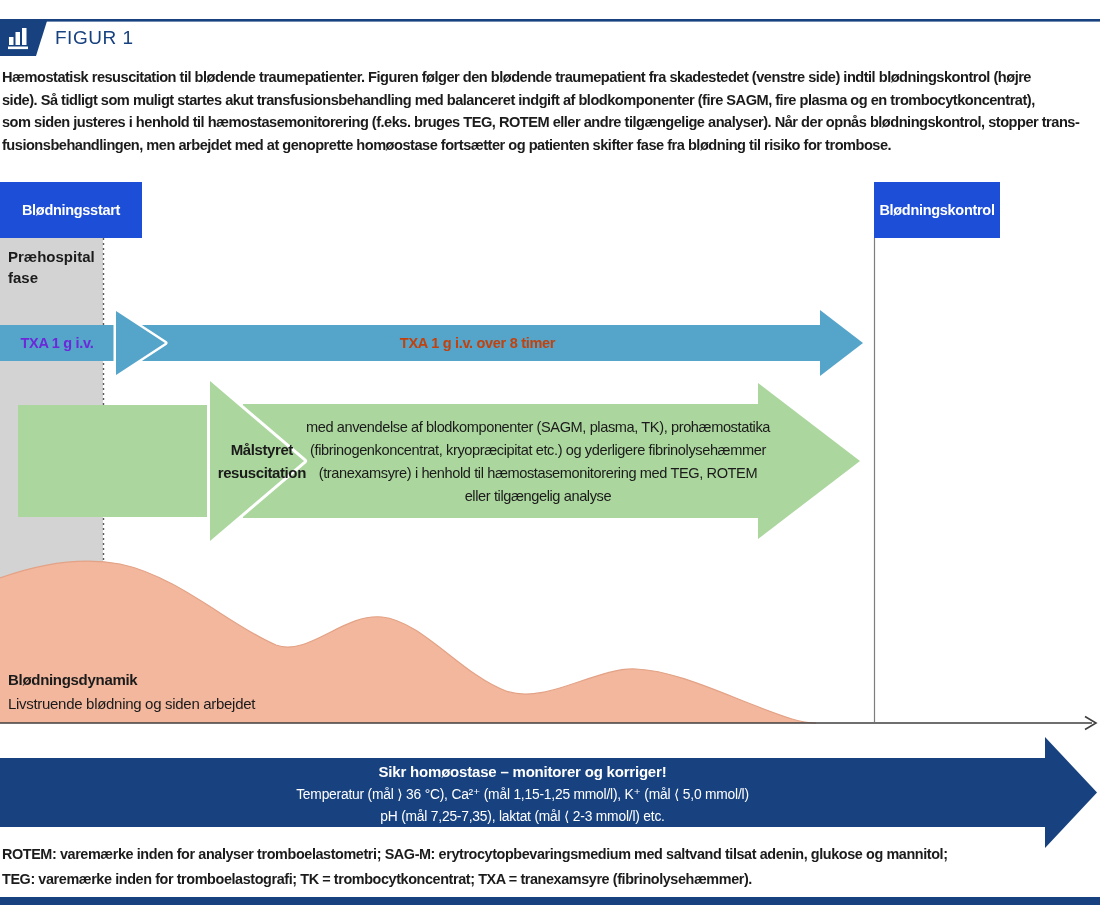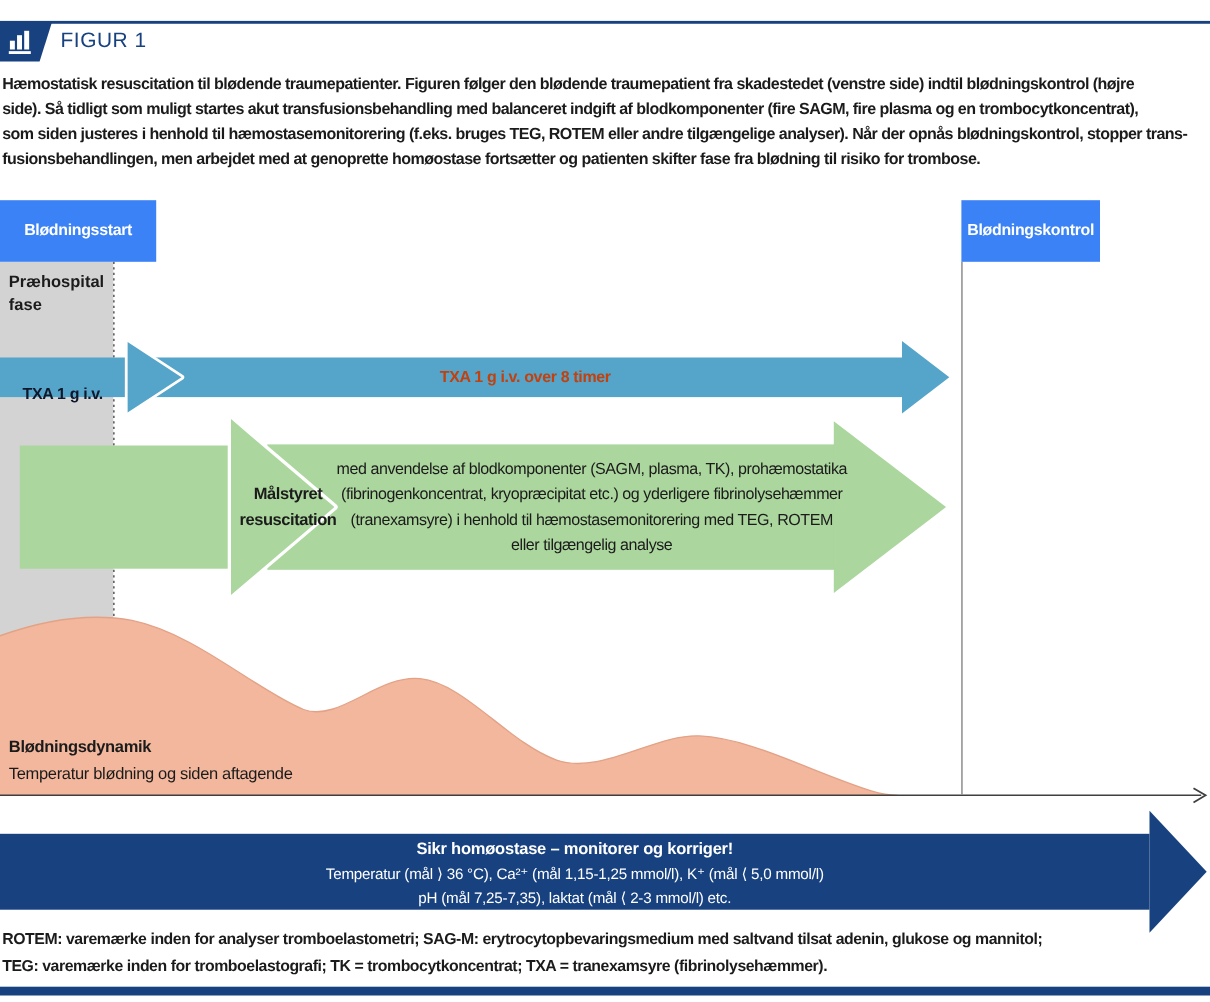--- a/index.html
+++ b/index.html
@@ -3,27 +3,27 @@
 <meta charset="utf-8">
 <style>
   html,body{margin:0;padding:0;background:#fff;}
   .page{position:relative;width:1100px;height:911px;background:#fff;overflow:hidden;
         font-family:"Liberation Sans","DejaVu Sans",sans-serif;color:#1b1b1b;}
   .abs{position:absolute;}
   svg.layer{position:absolute;left:0;top:0;}
   .figur-label{left:55px;top:27px;font-size:19px;font-weight:400;color:#17417f;letter-spacing:.5px;}
   .caption{left:2px;top:66px;width:1097px;font-size:14.6px;font-weight:600;line-height:22.7px;
            letter-spacing:-.5px;white-space:pre;}
-  .navy-box{background:#3b82f6;color:#fff;font-weight:700;font-size:14.5px;letter-spacing:-.3px;
+  .navy-box{background:#1d4ed8;color:#fff;font-weight:700;font-size:14.5px;letter-spacing:-.3px;
             display:flex;align-items:center;justify-content:center;text-align:center;}
   .box-start{left:0;top:182px;width:142px;height:56px;}
   .box-control{left:874px;top:182px;width:126px;height:56px;}
   .prehospital{left:8px;top:246px;font-size:15px;font-weight:600;line-height:21px;white-space:pre;}
-  .txa1{left:0;top:341px;width:114px;height:36px;display:flex;align-items:center;justify-content:center;
-        color:#0f172a;font-weight:700;font-size:14.5px;letter-spacing:-.3px;}
+  .txa1{left:0;top:325px;width:114px;height:36px;display:flex;align-items:center;justify-content:center;
+        color:#6d28d9;font-weight:700;font-size:14.5px;letter-spacing:-.3px;}
   .txa2{left:135px;top:325px;width:685px;height:36px;display:flex;align-items:center;justify-content:center;
         color:#c2410c;font-weight:700;font-size:14.5px;letter-spacing:-.3px;}
   .green1{left:18px;top:405px;width:192px;height:112px;display:flex;flex-direction:column;
           align-items:center;justify-content:center;text-align:center;line-height:23px;}
   .green1 .t{font-weight:700;font-size:15px;letter-spacing:-.4px;}
   .green1 .s{font-weight:400;font-size:15px;letter-spacing:-.4px;}
   .green2{left:240px;top:401px;width:530px;height:122px;display:flex;flex-direction:row;
           align-items:center;justify-content:flex-end;text-align:center;line-height:22.8px;}
   .green2 .t{font-weight:700;font-size:15px;letter-spacing:-.4px;}
   .green2 .b{font-weight:400;font-size:14.6px;letter-spacing:-.4px;white-space:pre;}
@@ -111,21 +111,21 @@
 
   <div class="abs green2">
     <div class="t">Målstyret resuscitation</div>
     <div class="b">med anvendelse af blodkomponenter (SAGM, plasma, TK), prohæmostatika
 (fibrinogenkoncentrat, kryopræcipitat etc.) og yderligere fibrinolysehæmmer
 (tranexamsyre) i henhold til hæmostasemonitorering med TEG, ROTEM
 eller tilgængelig analyse</div>
   </div>
 
   <div class="abs dyn-title">Blødningsdynamik</div>
-  <div class="abs dyn-sub">Temperatur blødning og siden aftagende</div>
+  <div class="abs dyn-sub">Livstruende blødning og siden arbejdet</div>
 
   <div class="abs homeo">
     <div class="t">Sikr homøostase – monitorer og korriger!</div>
     <div class="l">Temperatur (mål ⟩ 36 °C), Ca²⁺ (mål 1,15-1,25 mmol/l), K⁺ (mål ⟨ 5,0 mmol/l)</div>
     <div class="l">pH (mål 7,25-7,35), laktat (mål ⟨ 2-3 mmol/l) etc.</div>
   </div>
 
   <div class="abs footnote">ROTEM: varemærke inden for analyser tromboelastometri; SAG-M: erytrocytopbevaringsmedium med saltvand tilsat adenin, glukose og mannitol;
 TEG: varemærke inden for tromboelastografi; TK = trombocytkoncentrat; TXA = tranexamsyre (fibrinolysehæmmer).</div>
 

